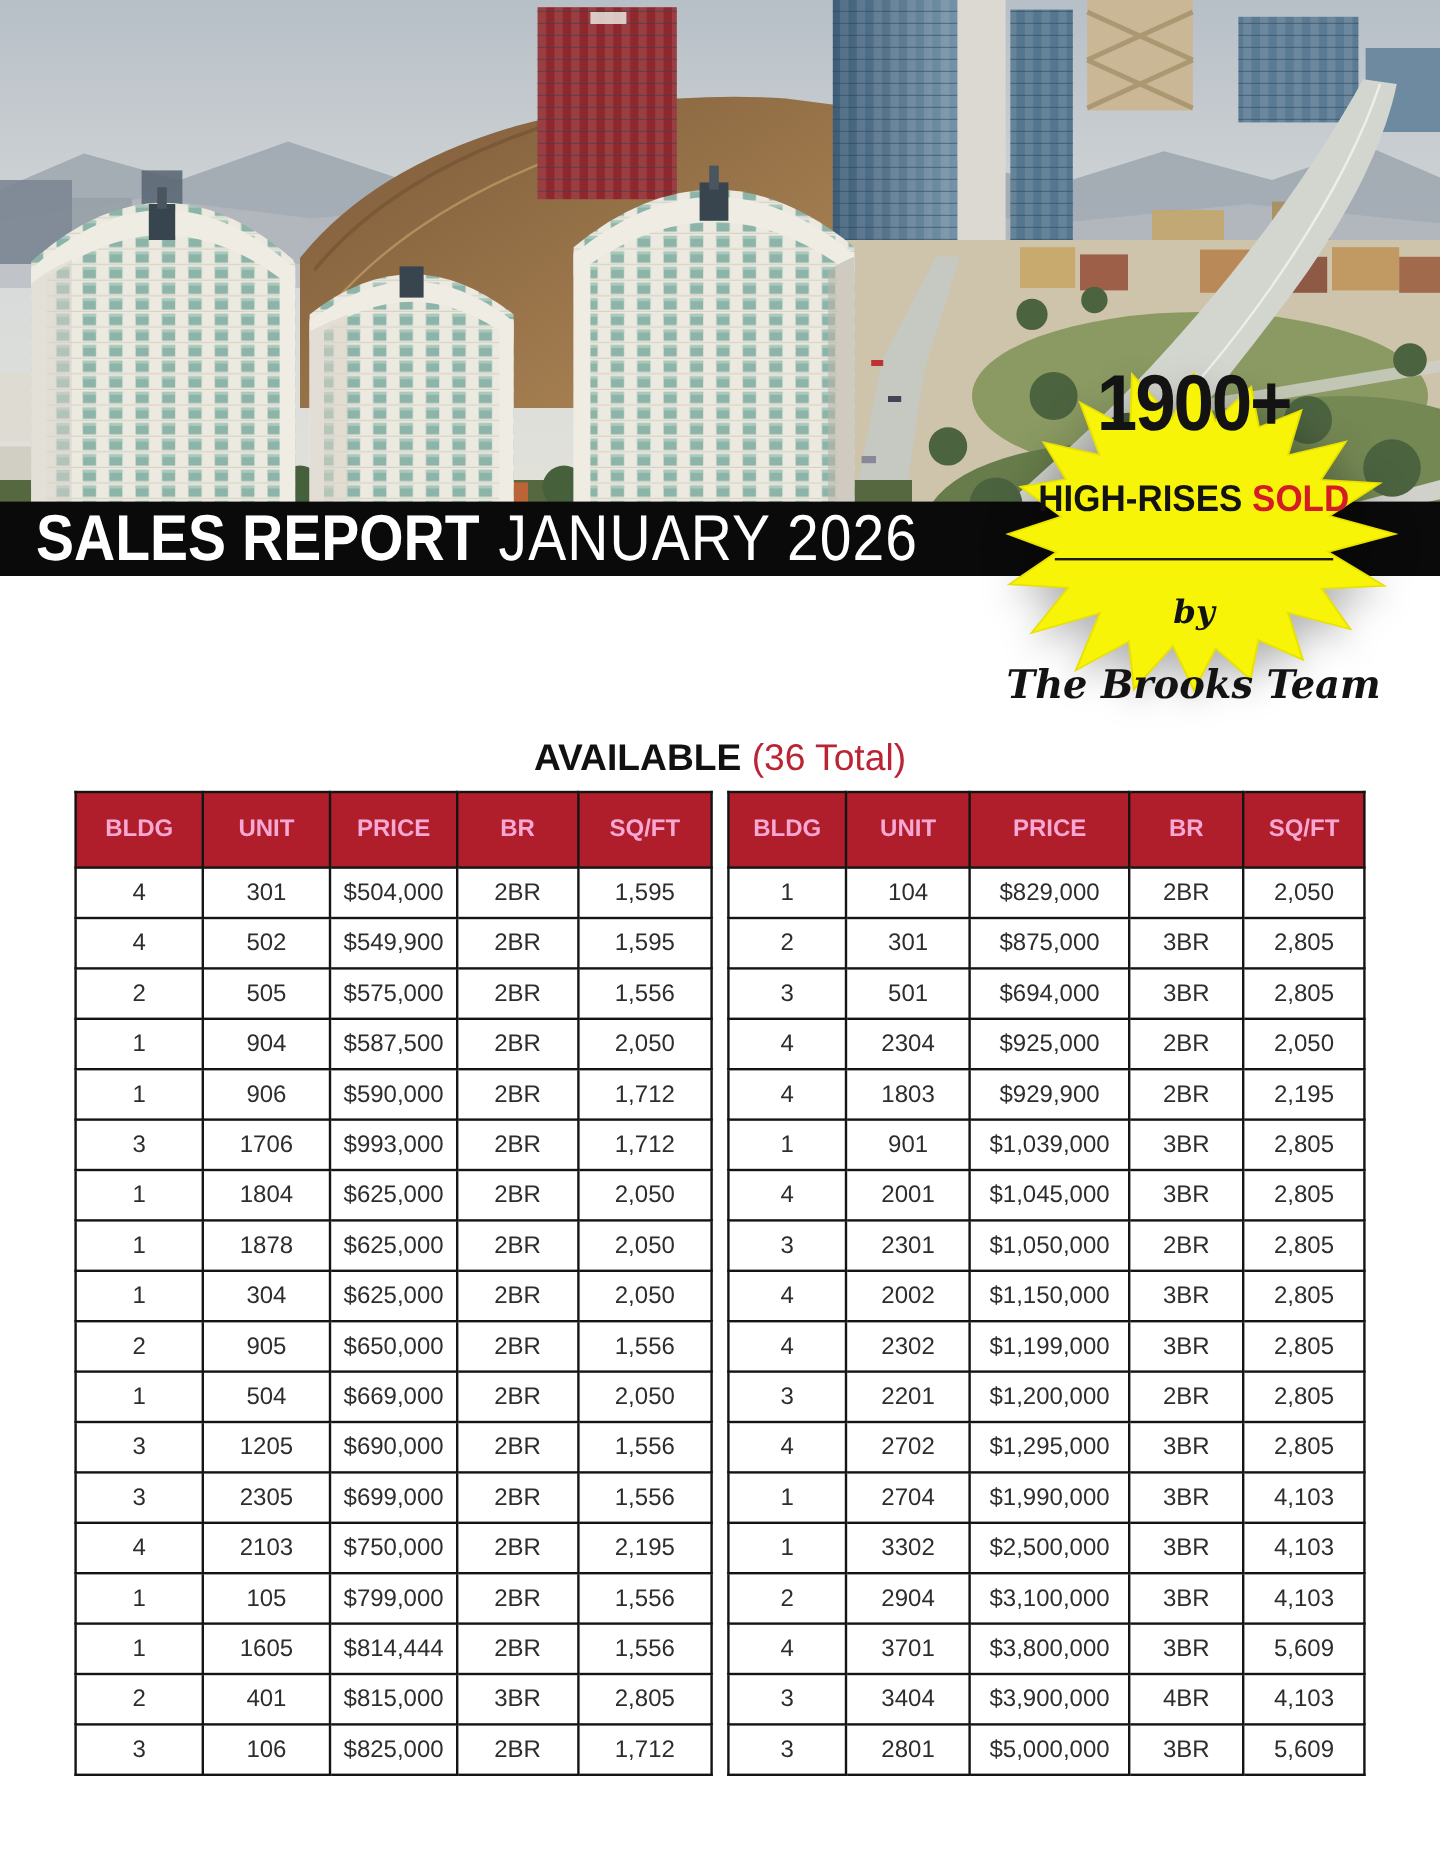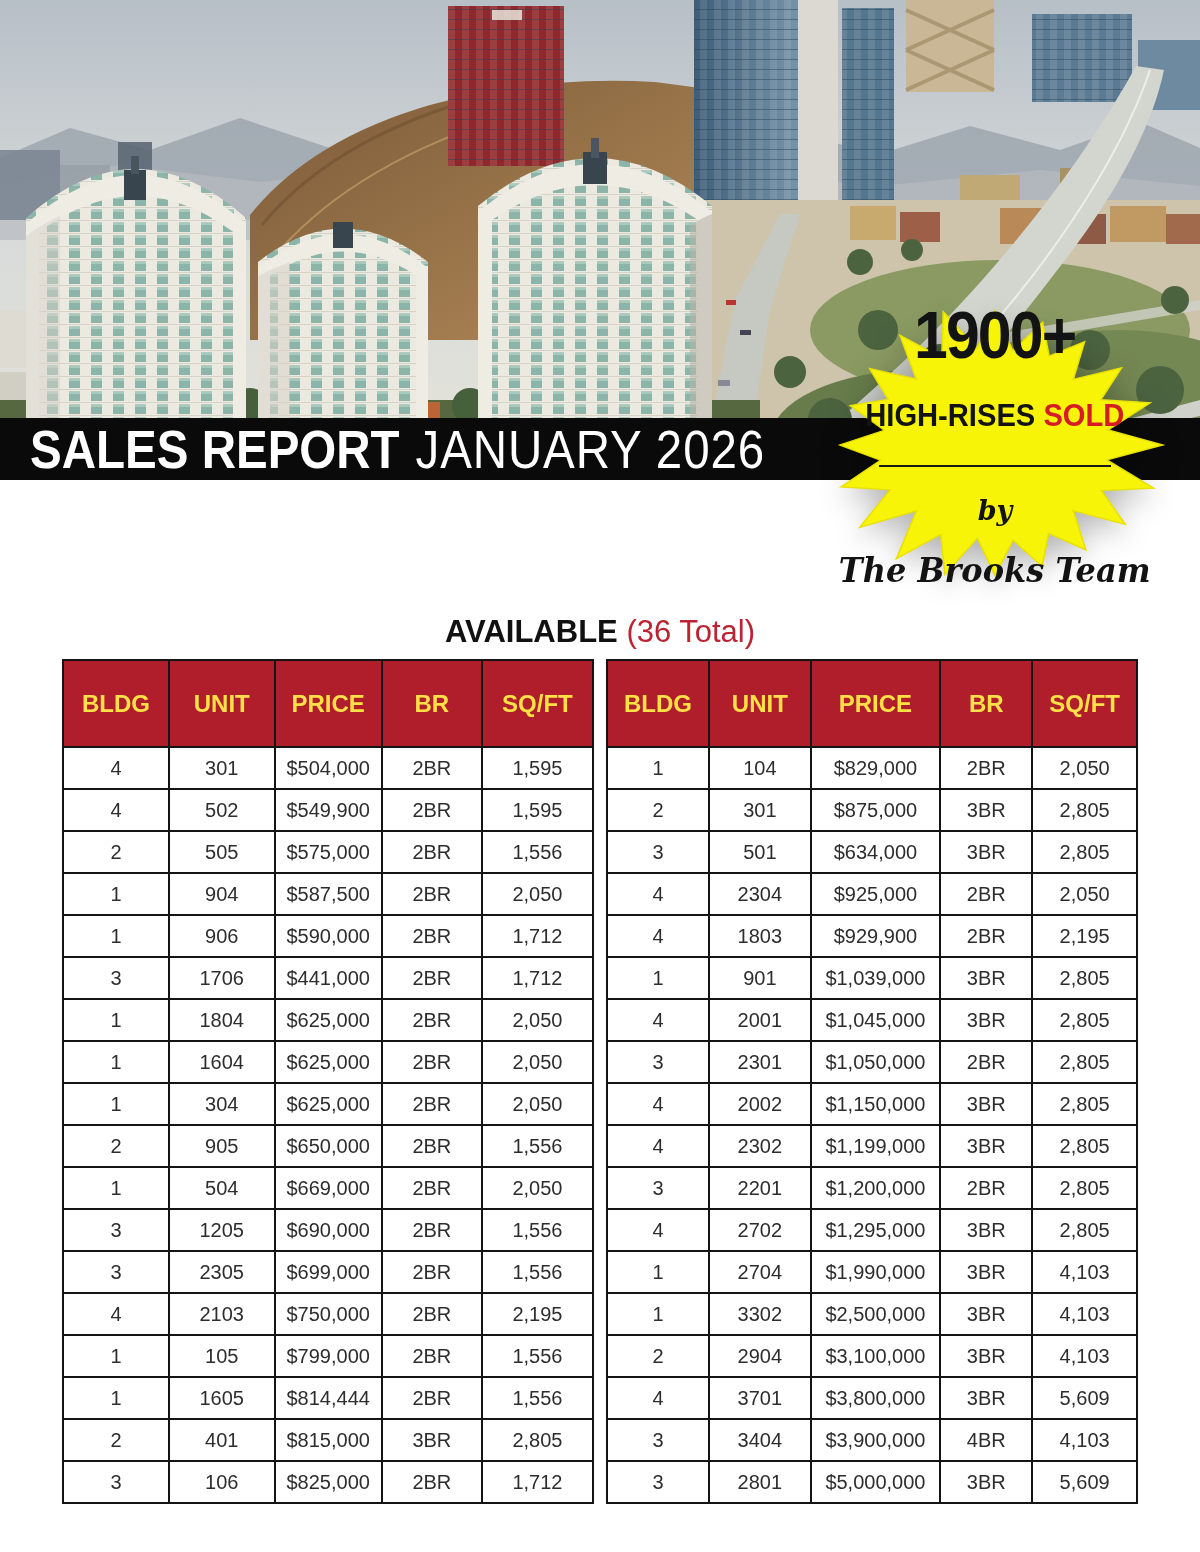--- a/index.html
+++ b/index.html
@@ -42,22 +42,22 @@
     font-size:33px; line-height:1.15; transform:scaleX(0.97); white-space:nowrap; }
 
   
   .section-title { margin:0; padding:134px 0 9px; text-align:center; font-size:31px;
     font-weight:bold; color:#111; }
   .section-title .t-sub { color:var(--heading-red,#bb2433); font-weight:normal; }
 
   .tables { display:flex; gap:12px; padding:0 62px; }
   table.sales { border-collapse:collapse; flex:1; table-layout:fixed;
     border:1px solid #141414; }
-  table.sales th { background:var(--table-header-red,#b01e2b); color:#fde047; font-weight:bold;
-    font-size:24px; height:53px; border:2px solid #141414; padding:16px; }
+  table.sales th { background:var(--table-header-red,#b01e2b); color:#f9a8d4; font-weight:bold;
+    font-size:20px; height:53px; border:2px solid #141414; padding:4px; }
   table.sales td { text-align:center; vertical-align:middle; font-size:20px; color:#2d2d2d;
     height:40px; border:2px solid #141414; padding:0; background:#fff; }
 </style>
 </head>
 <body>
 
 <div class="page">
 
   <header class="hero">
 
@@ -279,34 +279,34 @@
             <tr>
               <td>1</td>
               <td>906</td>
               <td>$590,000</td>
               <td>2BR</td>
               <td>1,712</td>
             </tr>
             <tr>
               <td>3</td>
               <td>1706</td>
-              <td>$441,000</td>
+              <td>$993,000</td>
               <td>2BR</td>
               <td>1,712</td>
             </tr>
             <tr>
               <td>1</td>
               <td>1804</td>
               <td>$625,000</td>
               <td>2BR</td>
               <td>2,050</td>
             </tr>
             <tr>
               <td>1</td>
-              <td>1604</td>
+              <td>1878</td>
               <td>$625,000</td>
               <td>2BR</td>
               <td>2,050</td>
             </tr>
             <tr>
               <td>1</td>
               <td>304</td>
               <td>$625,000</td>
               <td>2BR</td>
               <td>2,050</td>
@@ -404,21 +404,21 @@
             <tr>
               <td>2</td>
               <td>301</td>
               <td>$875,000</td>
               <td>3BR</td>
               <td>2,805</td>
             </tr>
             <tr>
               <td>3</td>
               <td>501</td>
-              <td>$634,000</td>
+              <td>$694,000</td>
               <td>3BR</td>
               <td>2,805</td>
             </tr>
             <tr>
               <td>4</td>
               <td>2304</td>
               <td>$925,000</td>
               <td>2BR</td>
               <td>2,050</td>
             </tr>

